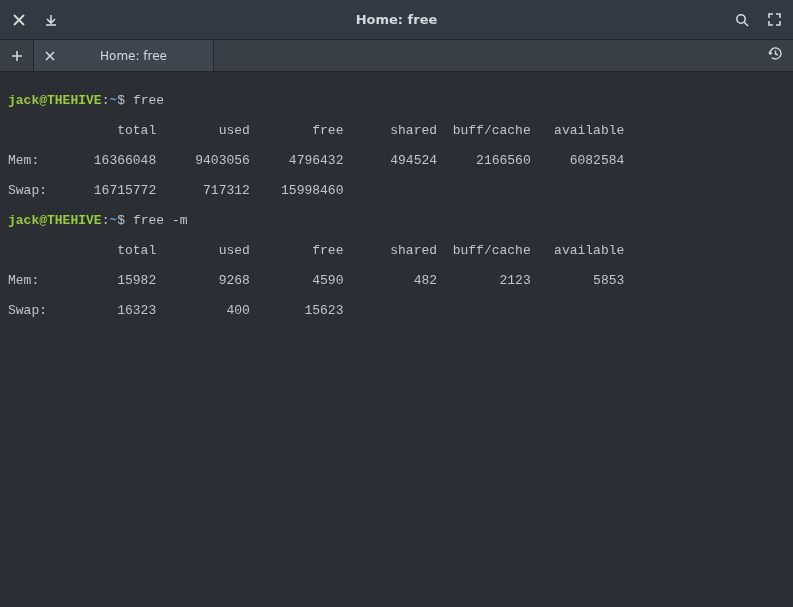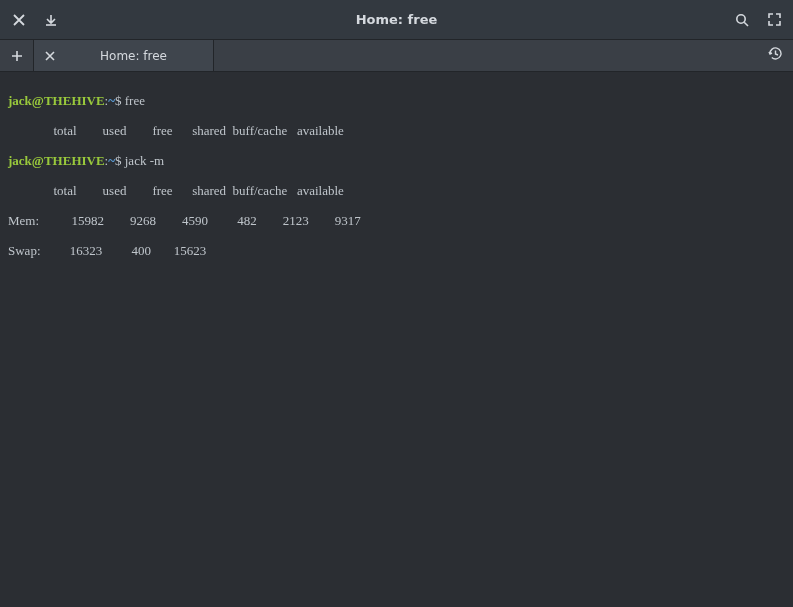--- a/index.html
+++ b/index.html
@@ -84,21 +84,21 @@
       padding: 0 10px;
     }
     .history-icon { color: #d5d9de; cursor: pointer; }
 
     .terminal {
       padding: 6px 8px;
       font-size: 13px;
       line-height: 15px;
       white-space: pre;
       color: #bfc5cb;
-      font-family: Liberation Serif, serif;
+      font-family: Liberation Mono, monospace;
     }
     .prompt-user { color: #99c93c; font-weight: bold; }
     .prompt-sep  { color: #bfc5cb; }
     .prompt-path { color: #5a9bd4; font-weight: bold; }
     .prompt-sym  { color: #bfc5cb; }
     .cmd { color: #bfc5cb; }
     .row { display: block; }
     .cursor {
       display: inline-block;
       width: 7px; height: 14px;
@@ -161,17 +161,19 @@
           <path d="M1 6 L2 8 L4 7" stroke="currentColor" stroke-width="1.4" fill="none"></path>
           <path d="M7.5 4.5 L7.5 8 L10 9" stroke="currentColor" stroke-width="1.4" fill="none"></path>
         </svg>
     </span>
   </div>
 </div>
 
 <div class="terminal">
 <span class="row"><span class="prompt-user">jack@THEHIVE</span><span class="prompt-sep">:</span><span class="prompt-path">~</span><span class="prompt-sym">$</span> <span class="cmd">free</span></span>
 <span class="row">              total        used        free      shared  buff/cache   available</span>
-<span class="row"><span class="prompt-user">jack@THEHIVE</span><span class="prompt-sep">:</span><span class="prompt-path">~</span><span class="prompt-sym">$</span> <span class="cmd">jack -m</span></span>
+<span class="row">Mem:       16366048     9403056     4796432      494524     2166560     6082584</span>
+<span class="row">Swap:      16715772      717312    15998460</span>
+<span class="row"><span class="prompt-user">jack@THEHIVE</span><span class="prompt-sep">:</span><span class="prompt-path">~</span><span class="prompt-sym">$</span> <span class="cmd">free -m</span></span>
 <span class="row">              total        used        free      shared  buff/cache   available</span>
-<span class="row">Mem:          15982        9268        4590         482        2123        9317</span>
+<span class="row">Mem:          15982        9268        4590         482        2123        5853</span>
 <span class="row">Swap:         16323         400       15623</span>
 </div>
 
 </body></html>

